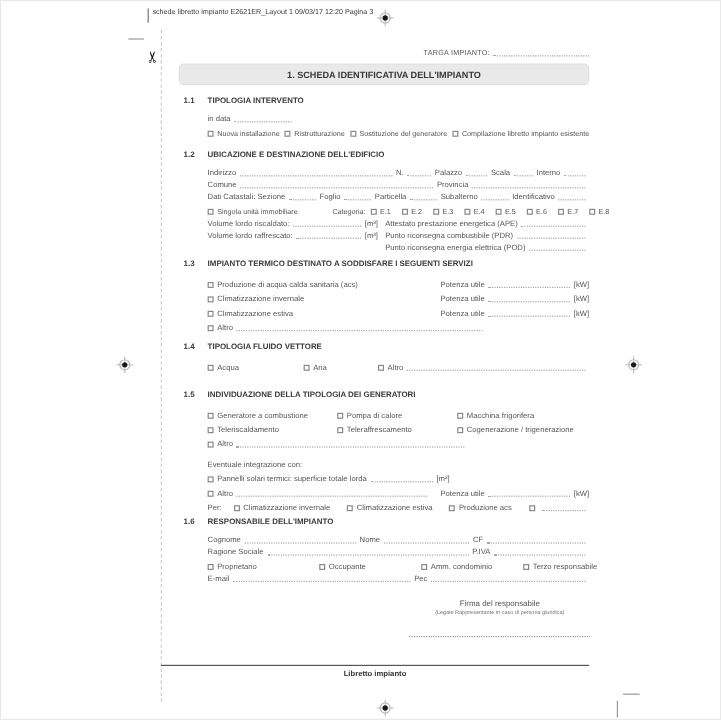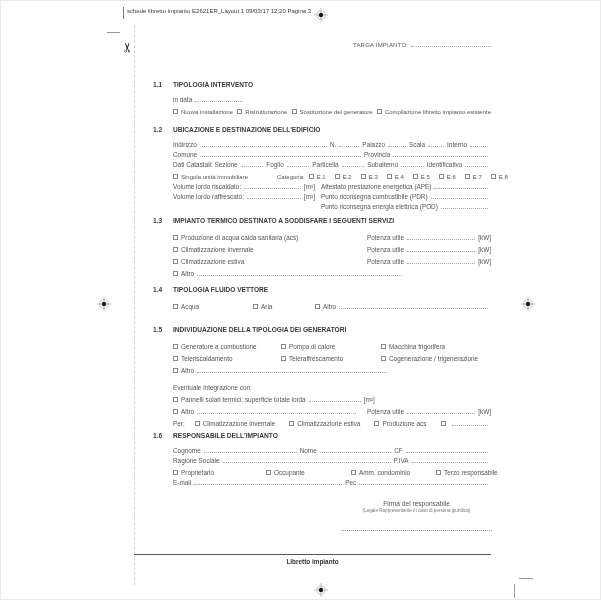--- a/index.html
+++ b/index.html
@@ -84,20 +84,21 @@
   <span class="crop-h" style="left:106px;top:31px;width:13px"></span>
   <span class="crop-h" style="left:518px;top:577px;width:14px"></span>
   <span class="crop-v" style="left:513px;top:583px;height:14px"></span>
   <span class="cutline"></span>
   <span class="scissors">✂</span>
 
   <div class="targa">
     <span>TARGA IMPIANTO:</span>
     <span class="dots"></span>
   </div>
+  <div class="title-box">1. SCHEDA IDENTIFICATIVA DELL'IMPIANTO</div>
 
   <div class="sec" style="top:80px">
     <div class="sec-head">
       <span class="num">1.1</span>
       <span>TIPOLOGIA INTERVENTO</span>
     </div>
     <div class="body">
       <div class="row">
         <span>in data</span>
         <span class="dots fix" style="width:48px"></span>

